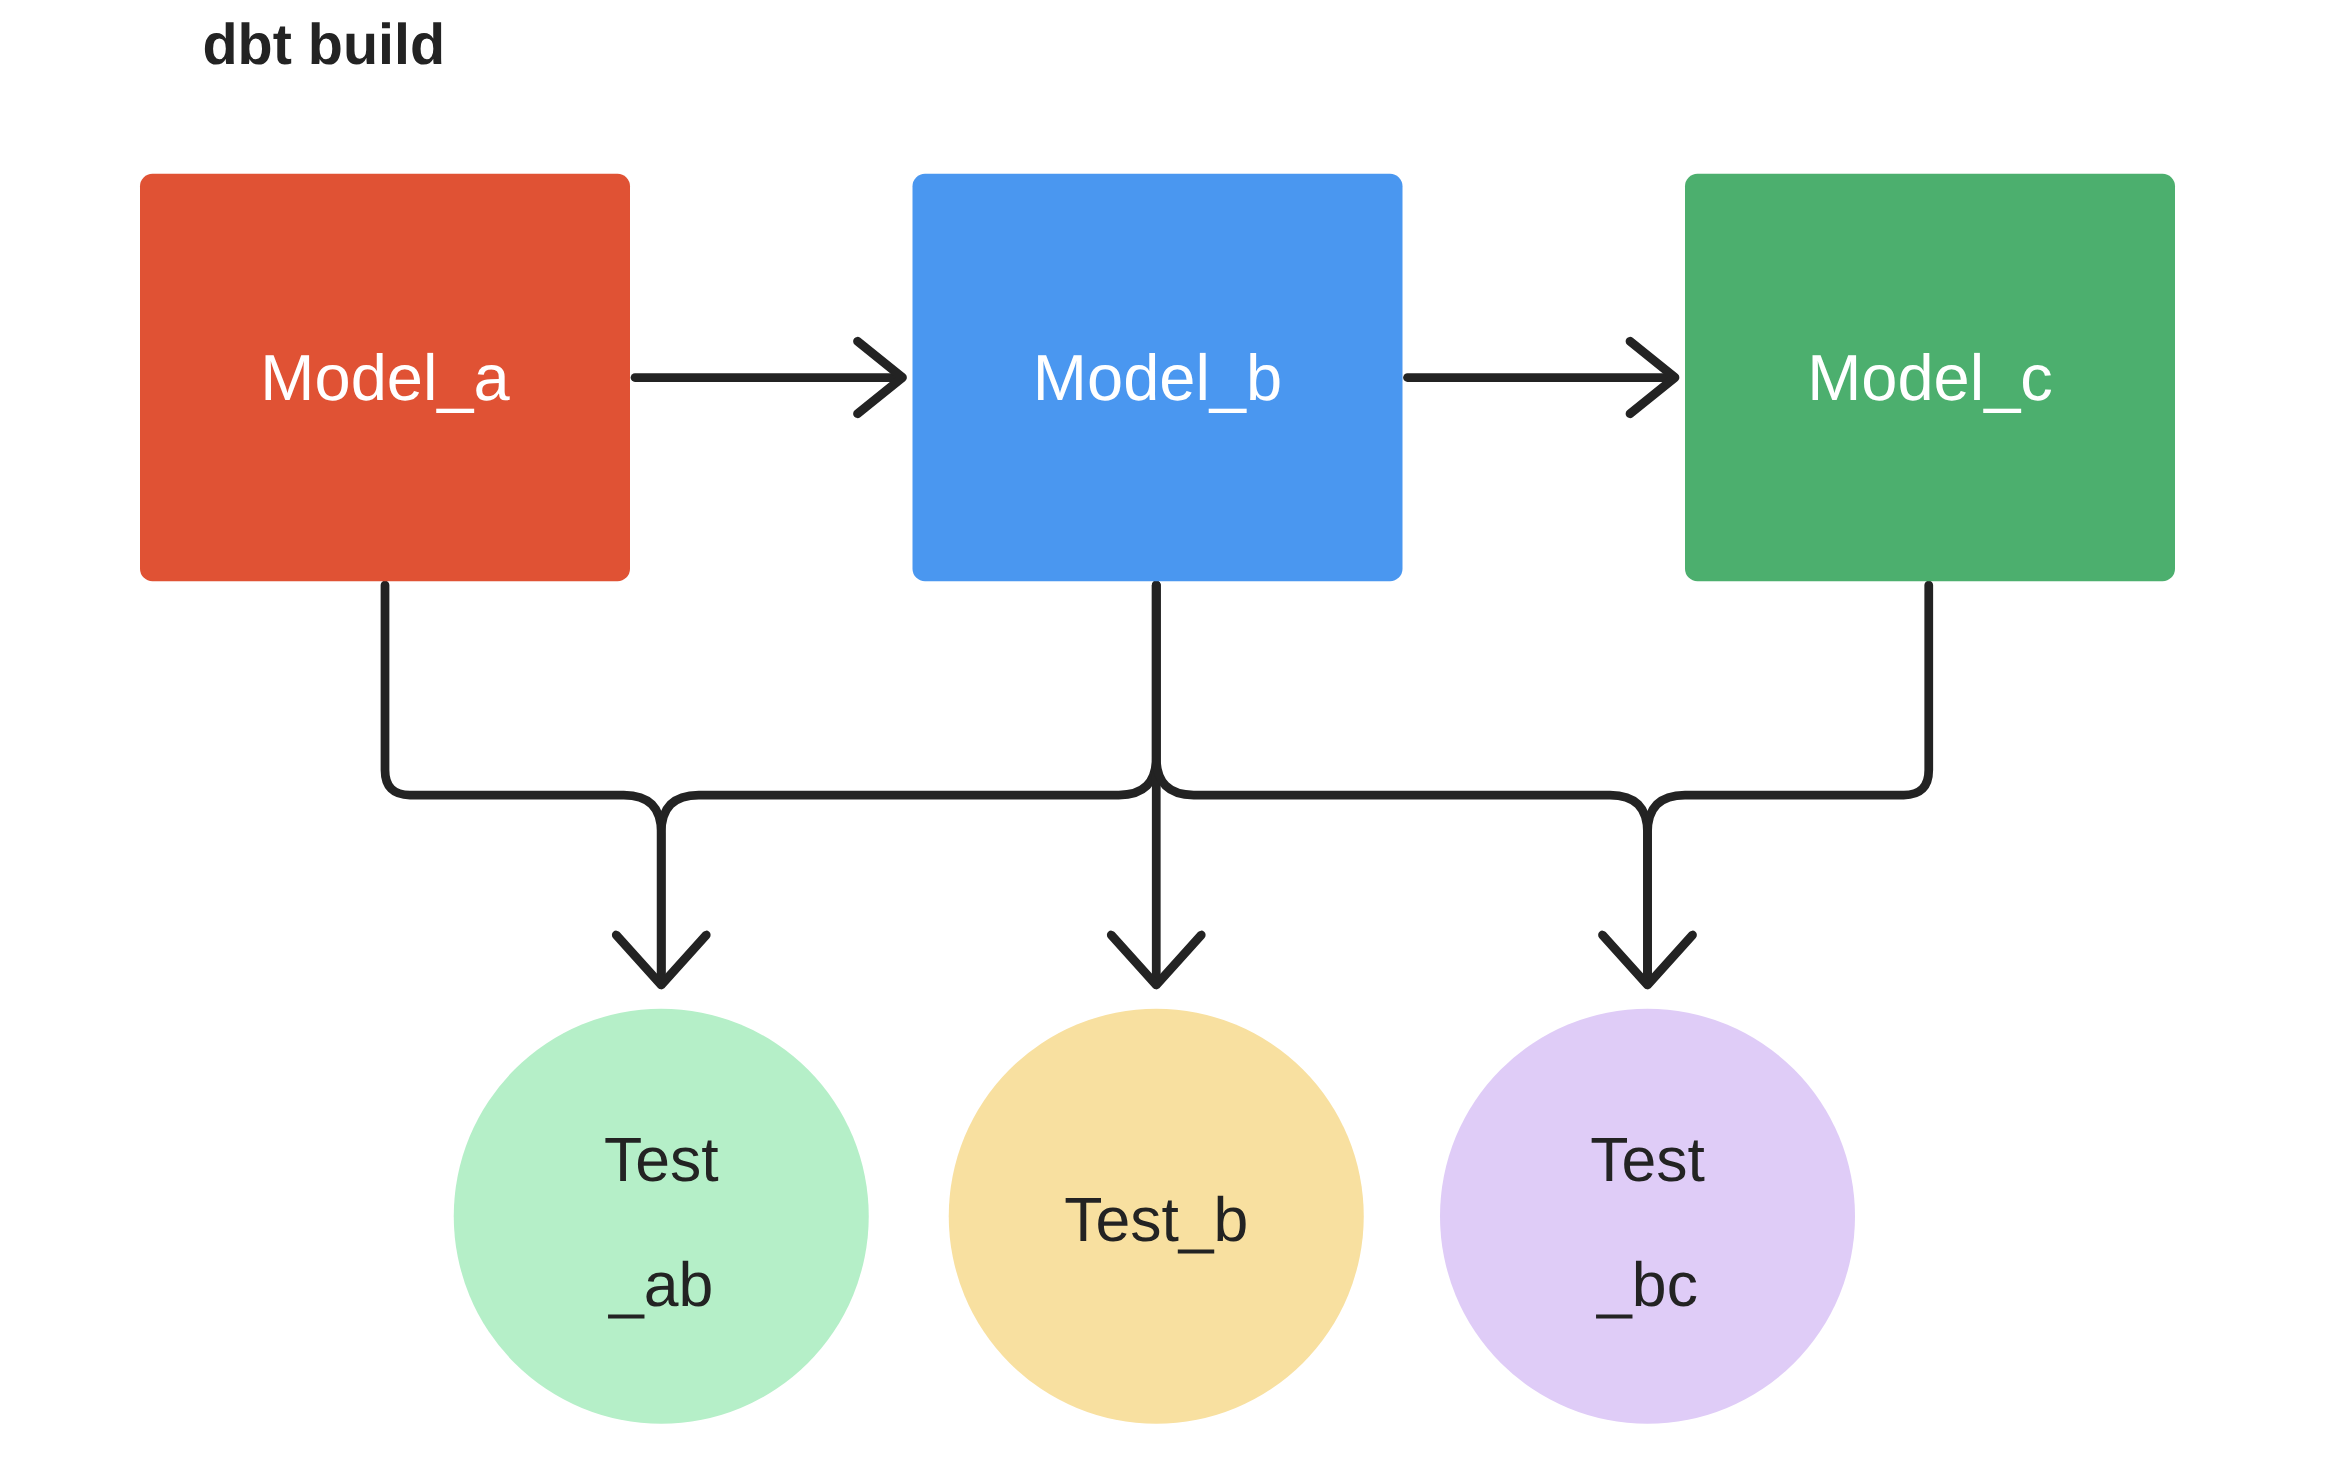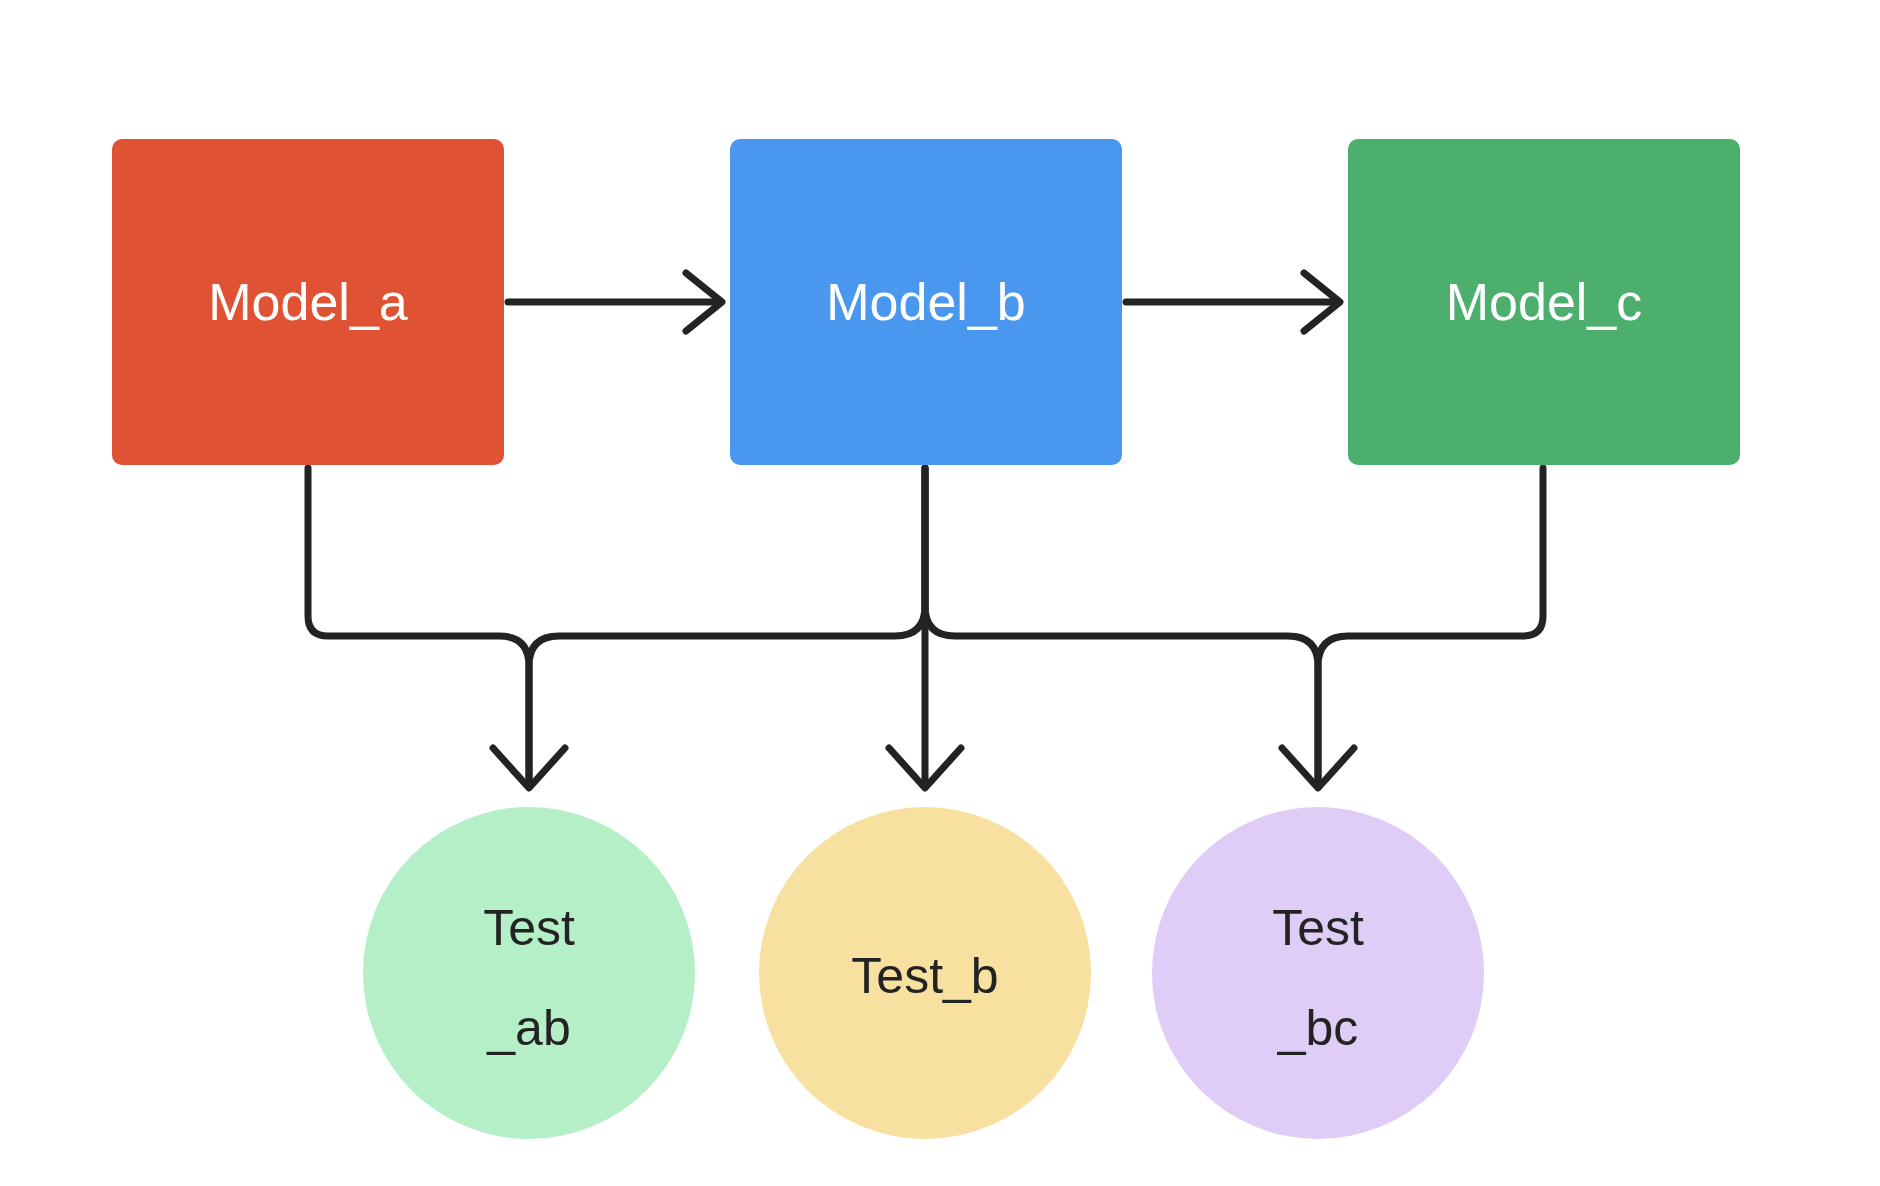--- a/index.html
+++ b/index.html
@@ -48,20 +48,21 @@
     font-size: 50px;
     fill: #232323;
     font-family: "Liberation Sans", sans-serif;
   }
 </style>
 </head>
 <body>
 
 <div id="canvas">
 
+  <div class="diagram-title">dbt build</div>
 
   <svg id="diagram-svg" viewBox="0 0 1880 1186">
 
     <g fill="none" stroke="#232323" stroke-width="7" stroke-linecap="round" stroke-linejoin="round">
 
       <g>
         <path d="M 508 302 L 716 302"></path>
         <path d="M 686 273 L 722 302 L 686 331" fill="none"></path>
       </g>
 

